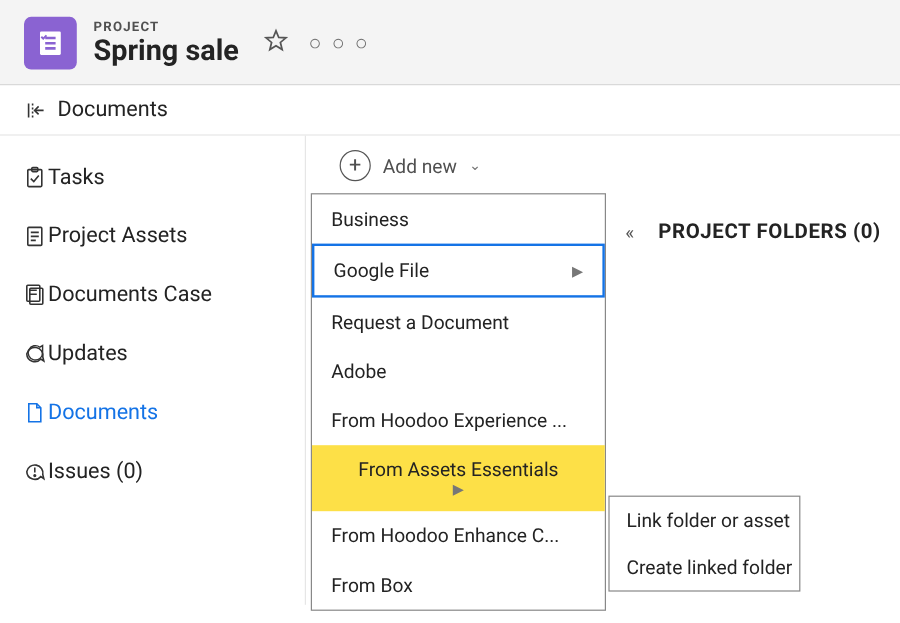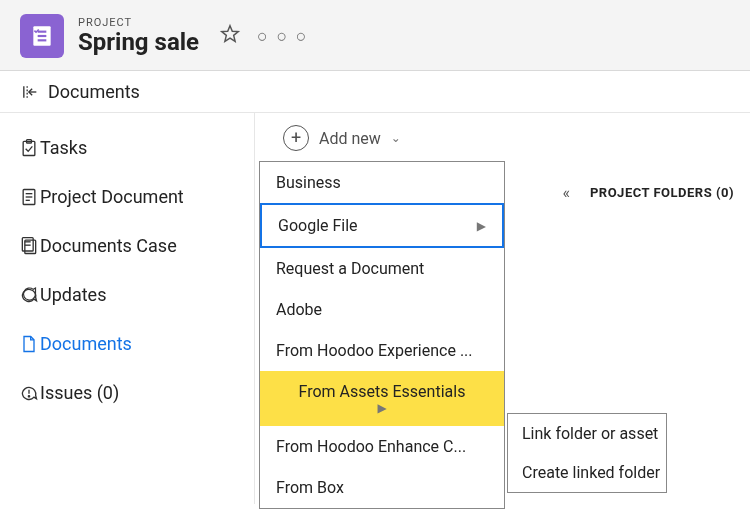--- a/index.html
+++ b/index.html
@@ -20,21 +20,21 @@
     gap: 14px;
   }
   .proj-icon {
     width: 44px; height: 44px;
     background: #8a63d2;
     border-radius: 6px;
     display:flex;align-items:center;justify-content:center;
   }
   .proj-icon svg { width:26px; height:26px;}
   .title-block { display:flex; flex-direction:column; }
-  .proj-label { font-size:11px; font-weight:400; letter-spacing:1px; color:#505050;}
+  .proj-label { font-size:11px; font-weight:700; letter-spacing:1px; color:#505050;}
   .proj-title { font-size:24px; font-weight:700; line-height:1.1;}
   .header-actions { display:flex; align-items:center; gap:16px; margin-left:6px;}
   .star-icon svg { width:22px;height:22px; }
   .more-icon { font-size:18px; letter-spacing:2px; color:#6e6e6e; font-weight:600;}
   .subhead {
     display:flex; align-items:center; gap:10px;
     padding: 10px 18px;
     border-bottom:1px solid #e6e6e6;
     font-size:18px;
   }
@@ -58,21 +58,21 @@
   .toolbar { display:flex; align-items:center; padding: 12px 28px; gap:10px; border-bottom: none;}
   .add-btn { display:flex;align-items:center;gap:10px; font-size:16px; color:#505050; cursor:pointer;}
   .plus { width:26px;height:26px;border:1.5px solid #555;border-radius:50%;display:flex;align-items:center;justify-content:center;font-size:18px;line-height:1;}
   .chev { font-size:12px; color:#777;}
   .right-panel {
     position:absolute; top:56px; right:0;
     padding: 14px 16px;
     display:flex;align-items:center; gap:20px;
   }
   .collapse { font-size:16px; color:#555;}
-  .folders-label { font-size:13px; font-weight:700; letter-spacing:0.5px;}
+  .folders-label { font-size:17px; font-weight:700; letter-spacing:0.5px;}
   .dropdown {
     position:absolute;
     top: 48px; left: 4px;
     width: 246px;
     background:#fff;
     border:1px solid #888;
     box-shadow: none;
     z-index:5;
     font-size:16px;
   }
@@ -150,21 +150,21 @@
     </div>
     <div class="nav-item">
       <span class="icon">
         <svg width="20" height="20" viewBox="0 0 24 24" fill="none" stroke="#333" stroke-width="1.6">
             <rect x="5" y="3" width="14" height="18" rx="1"></rect>
             <line x1="8" y1="8" x2="16" y2="8"></line>
             <line x1="8" y1="12" x2="16" y2="12"></line>
             <line x1="8" y1="16" x2="13" y2="16"></line>
           </svg>
       </span>
-      <span>Project Document</span>
+      <span>Project Assets</span>
     </div>
     <div class="nav-item">
       <span class="icon">
         <svg width="20" height="20" viewBox="0 0 24 24" fill="none" stroke="#333" stroke-width="1.6">
             <rect x="7" y="5" width="13" height="16" rx="1"></rect>
             <rect x="4" y="2" width="13" height="16" rx="1"></rect>
             <line x1="7" y1="7" x2="14" y2="7"></line>
             <line x1="7" y1="11" x2="14" y2="11"></line>
           </svg>
       </span>

